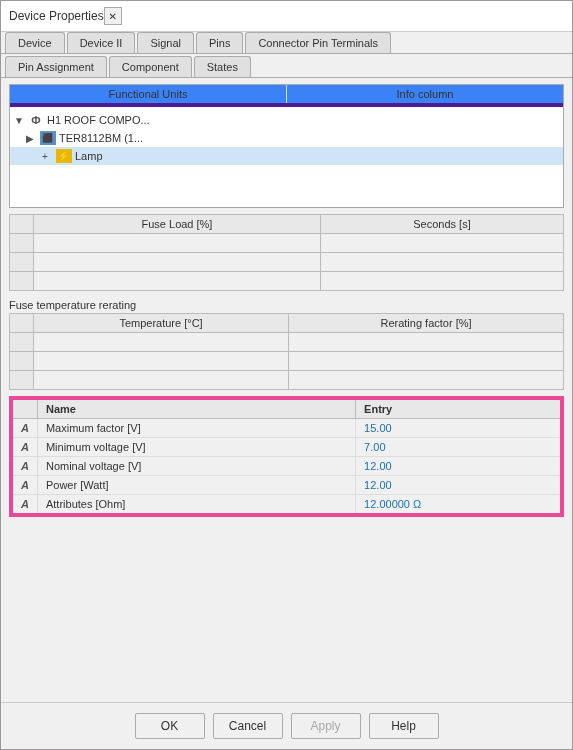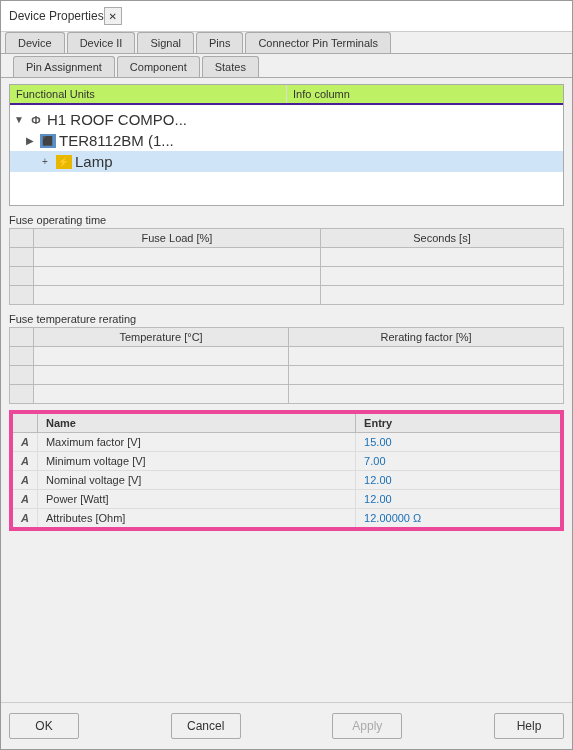--- a/index.html
+++ b/index.html
@@ -71,38 +71,39 @@
       font-weight: normal;
       z-index: 1;
       position: relative;
       margin-bottom: -1px;
     }
     .tabs-row2 {
       display: flex;
       background: #f0f0f0;
       border-bottom: 1px solid #aaa;
       padding-top: 2px;
-      padding-left: 12px;
+      padding-left: 4px;
     }
     .content {
       flex: 1;
       padding: 6px 8px;
       overflow-y: auto;
       display: flex;
       flex-direction: column;
       gap: 6px;
     }
     .panel-box {
       border: 1px solid #aaa;
       background: #fff;
     }
     .tree-header {
       display: flex;
-      background: #bef264;
-      border-bottom: 2px solid #4c1d95;
+      background: #3b82f6;
+      border-bottom: 4px solid #4c1d95;
+      text-align: center;
     }
     .tree-col-header {
       padding: 3px 6px;
       font-size: 11px;
       color: #333;
       flex: 1;
       border-right: 1px solid #ddd;
     }
     .tree-col-header:last-child { border-right: none; }
     .tree-area {
@@ -137,21 +138,21 @@
       color: #555;
       font-weight: bold;
     }
     .icon-component {
       background: #4a90d9;
       color: white;
       font-size: 9px;
       padding: 1px 2px;
     }
     .tree-label {
-      font-size: 15px;
+      font-size: 11px;
       color: #333;
     }
     .section-label {
       font-size: 11px;
       color: #333;
       margin-top: 2px;
       margin-bottom: 2px;
     }
     .data-table {
       width: 100%;
@@ -201,21 +202,21 @@
       border-radius: 9px;
     }
     .properties-table .row-icon {
       width: 20px;
       color: #555;
       font-style: italic;
       font-weight: bold;
     }
     .btn-row {
       display: flex;
-      justify-content: space-between;
+      justify-content: center;
       gap: 8px;
       padding: 10px 8px;
       border-top: 1px solid #ccc;
     }
     .btn {
       min-width: 70px;
       padding: 5px 14px;
       background: #f0f0f0;
       border: 1px solid #aaa;
       cursor: pointer;
@@ -292,21 +293,20 @@
 
         <div class="tree-item indent2 selected">
           <span class="tree-expand">+</span>
           <span class="tree-icon" style="background:#e8b800;color:white;font-size:9px;padding:1px 3px;">⚡</span>
           <span class="tree-label">Lamp</span>
         </div>
       </div>
     </div>
 
     <div>
-      <div class="section-label">Fuse operating time</div>
       <table class="data-table">
         <thead>
           <tr>
             <th style="width:24px;"></th>
             <th>Fuse Load [%]</th>
             <th>Seconds [s]</th>
           </tr>
         </thead>
         <tbody>
           <tr>

